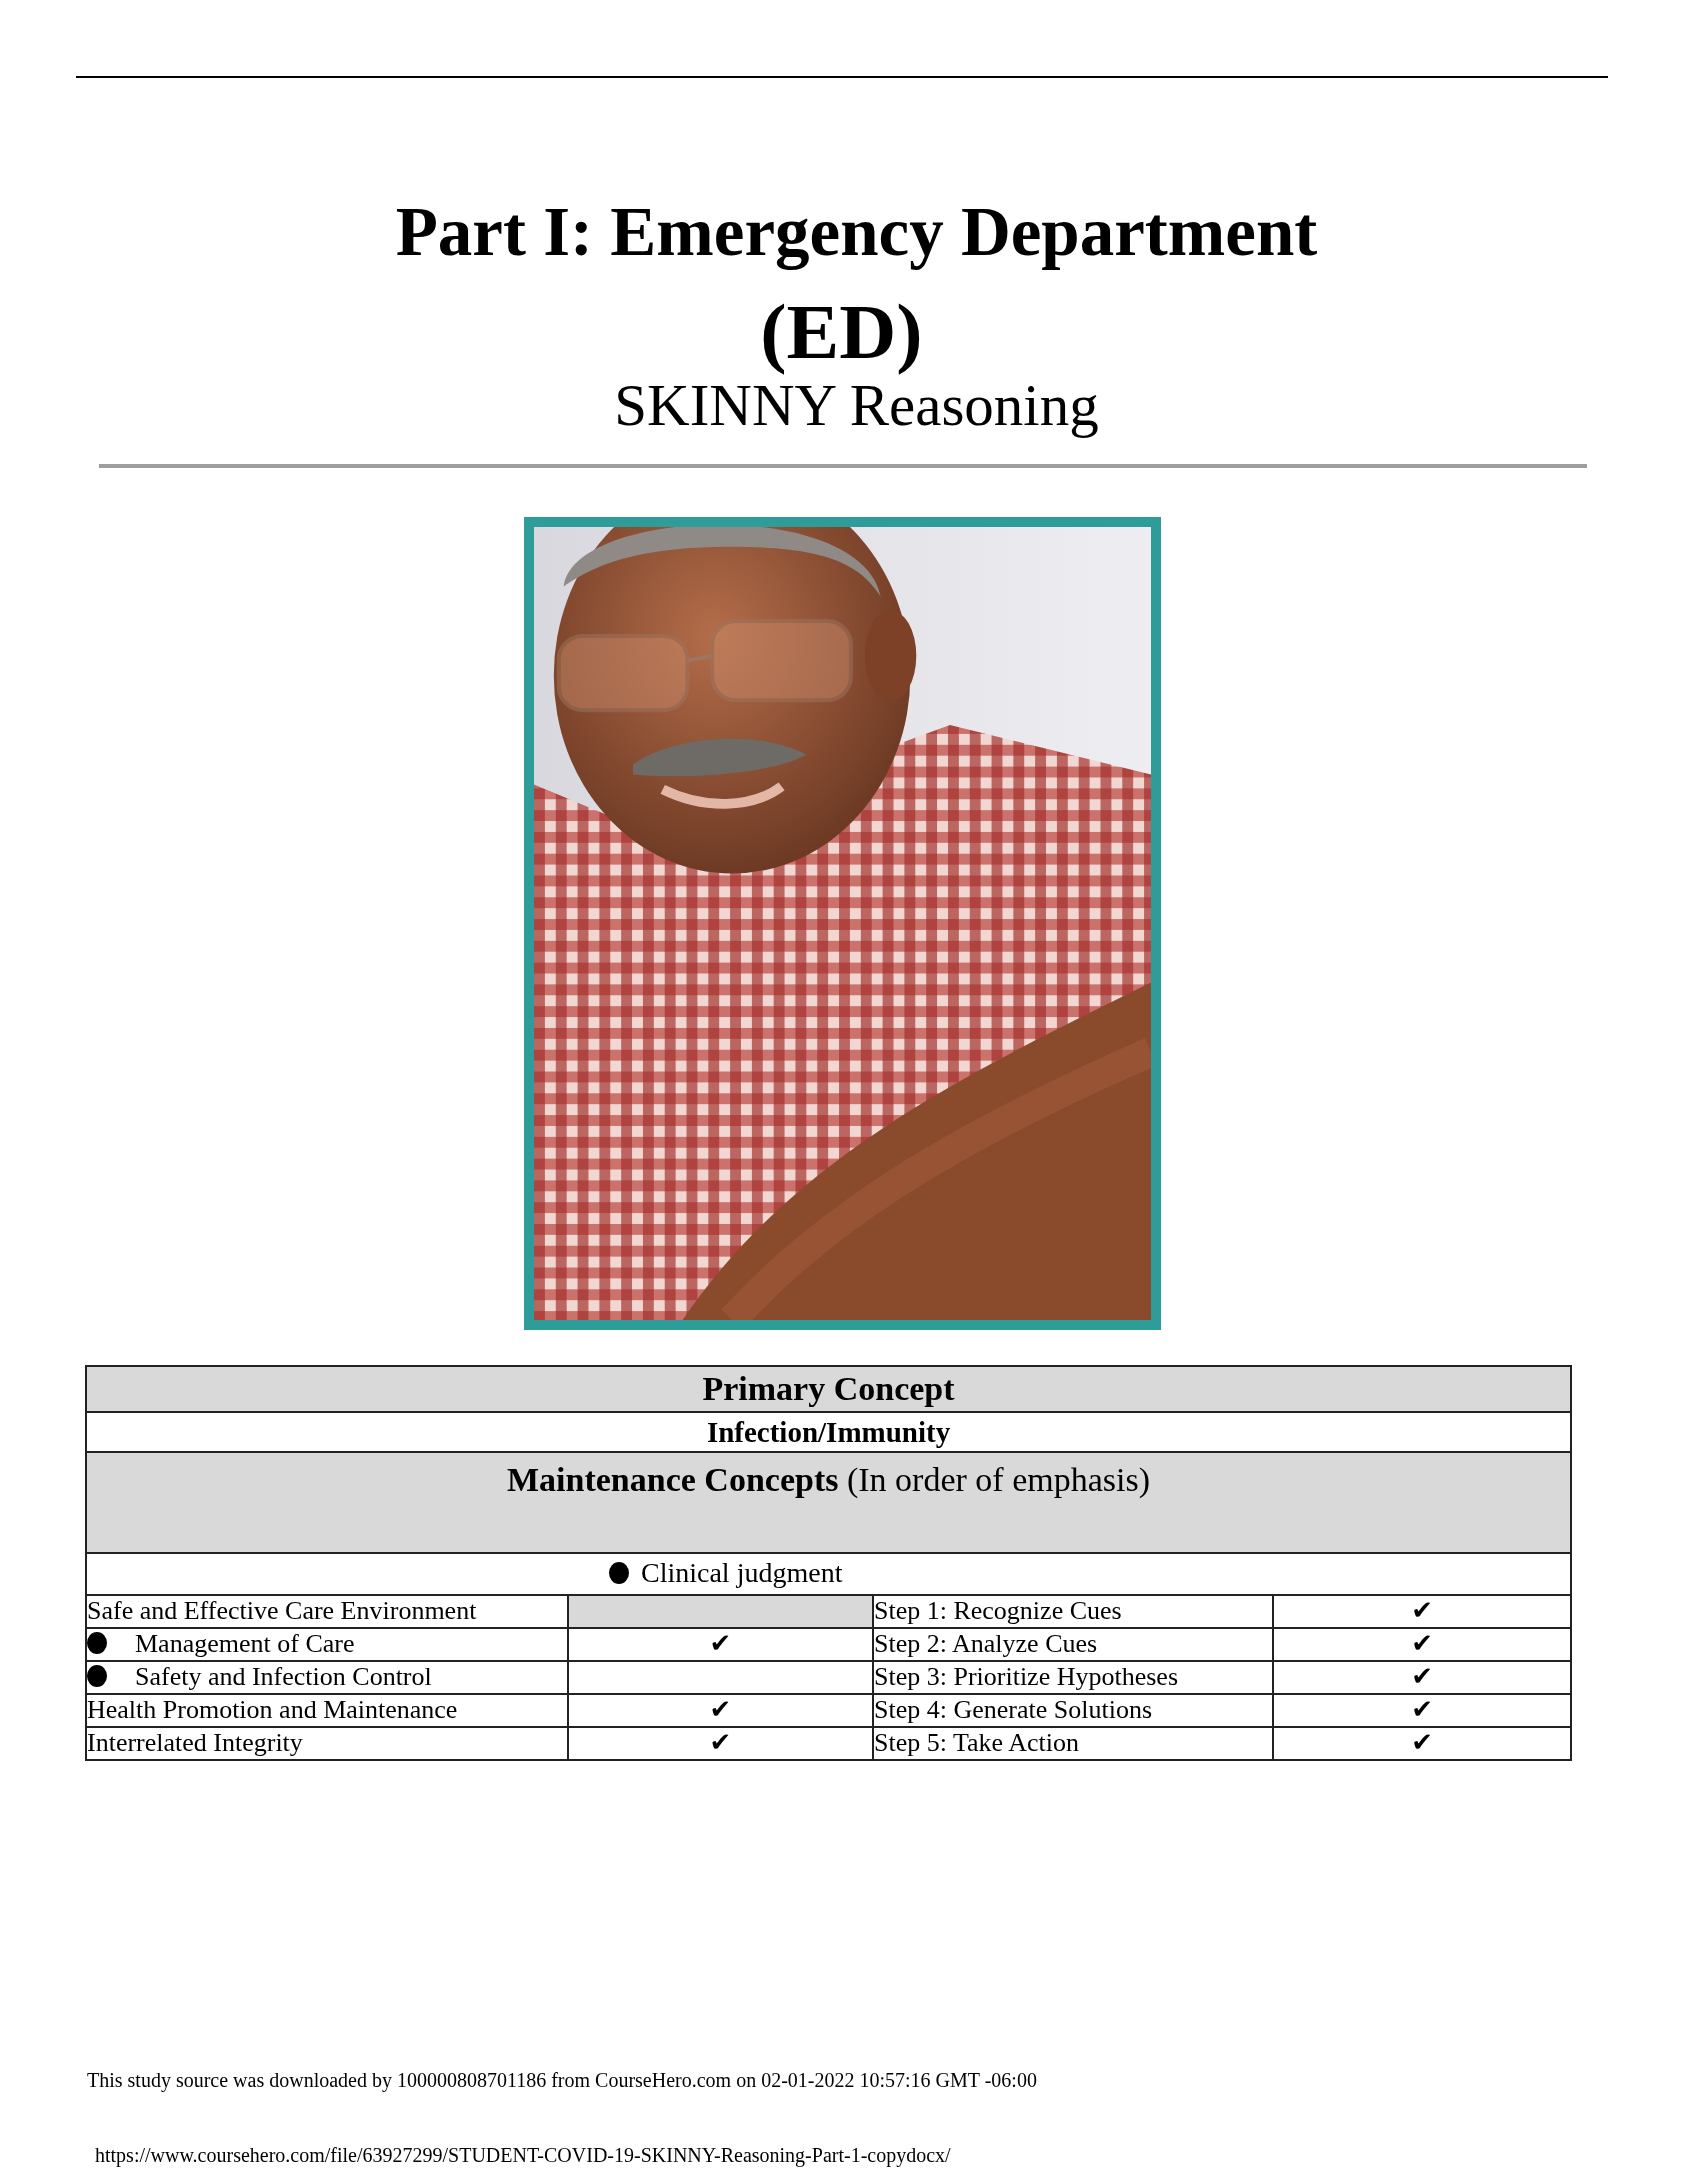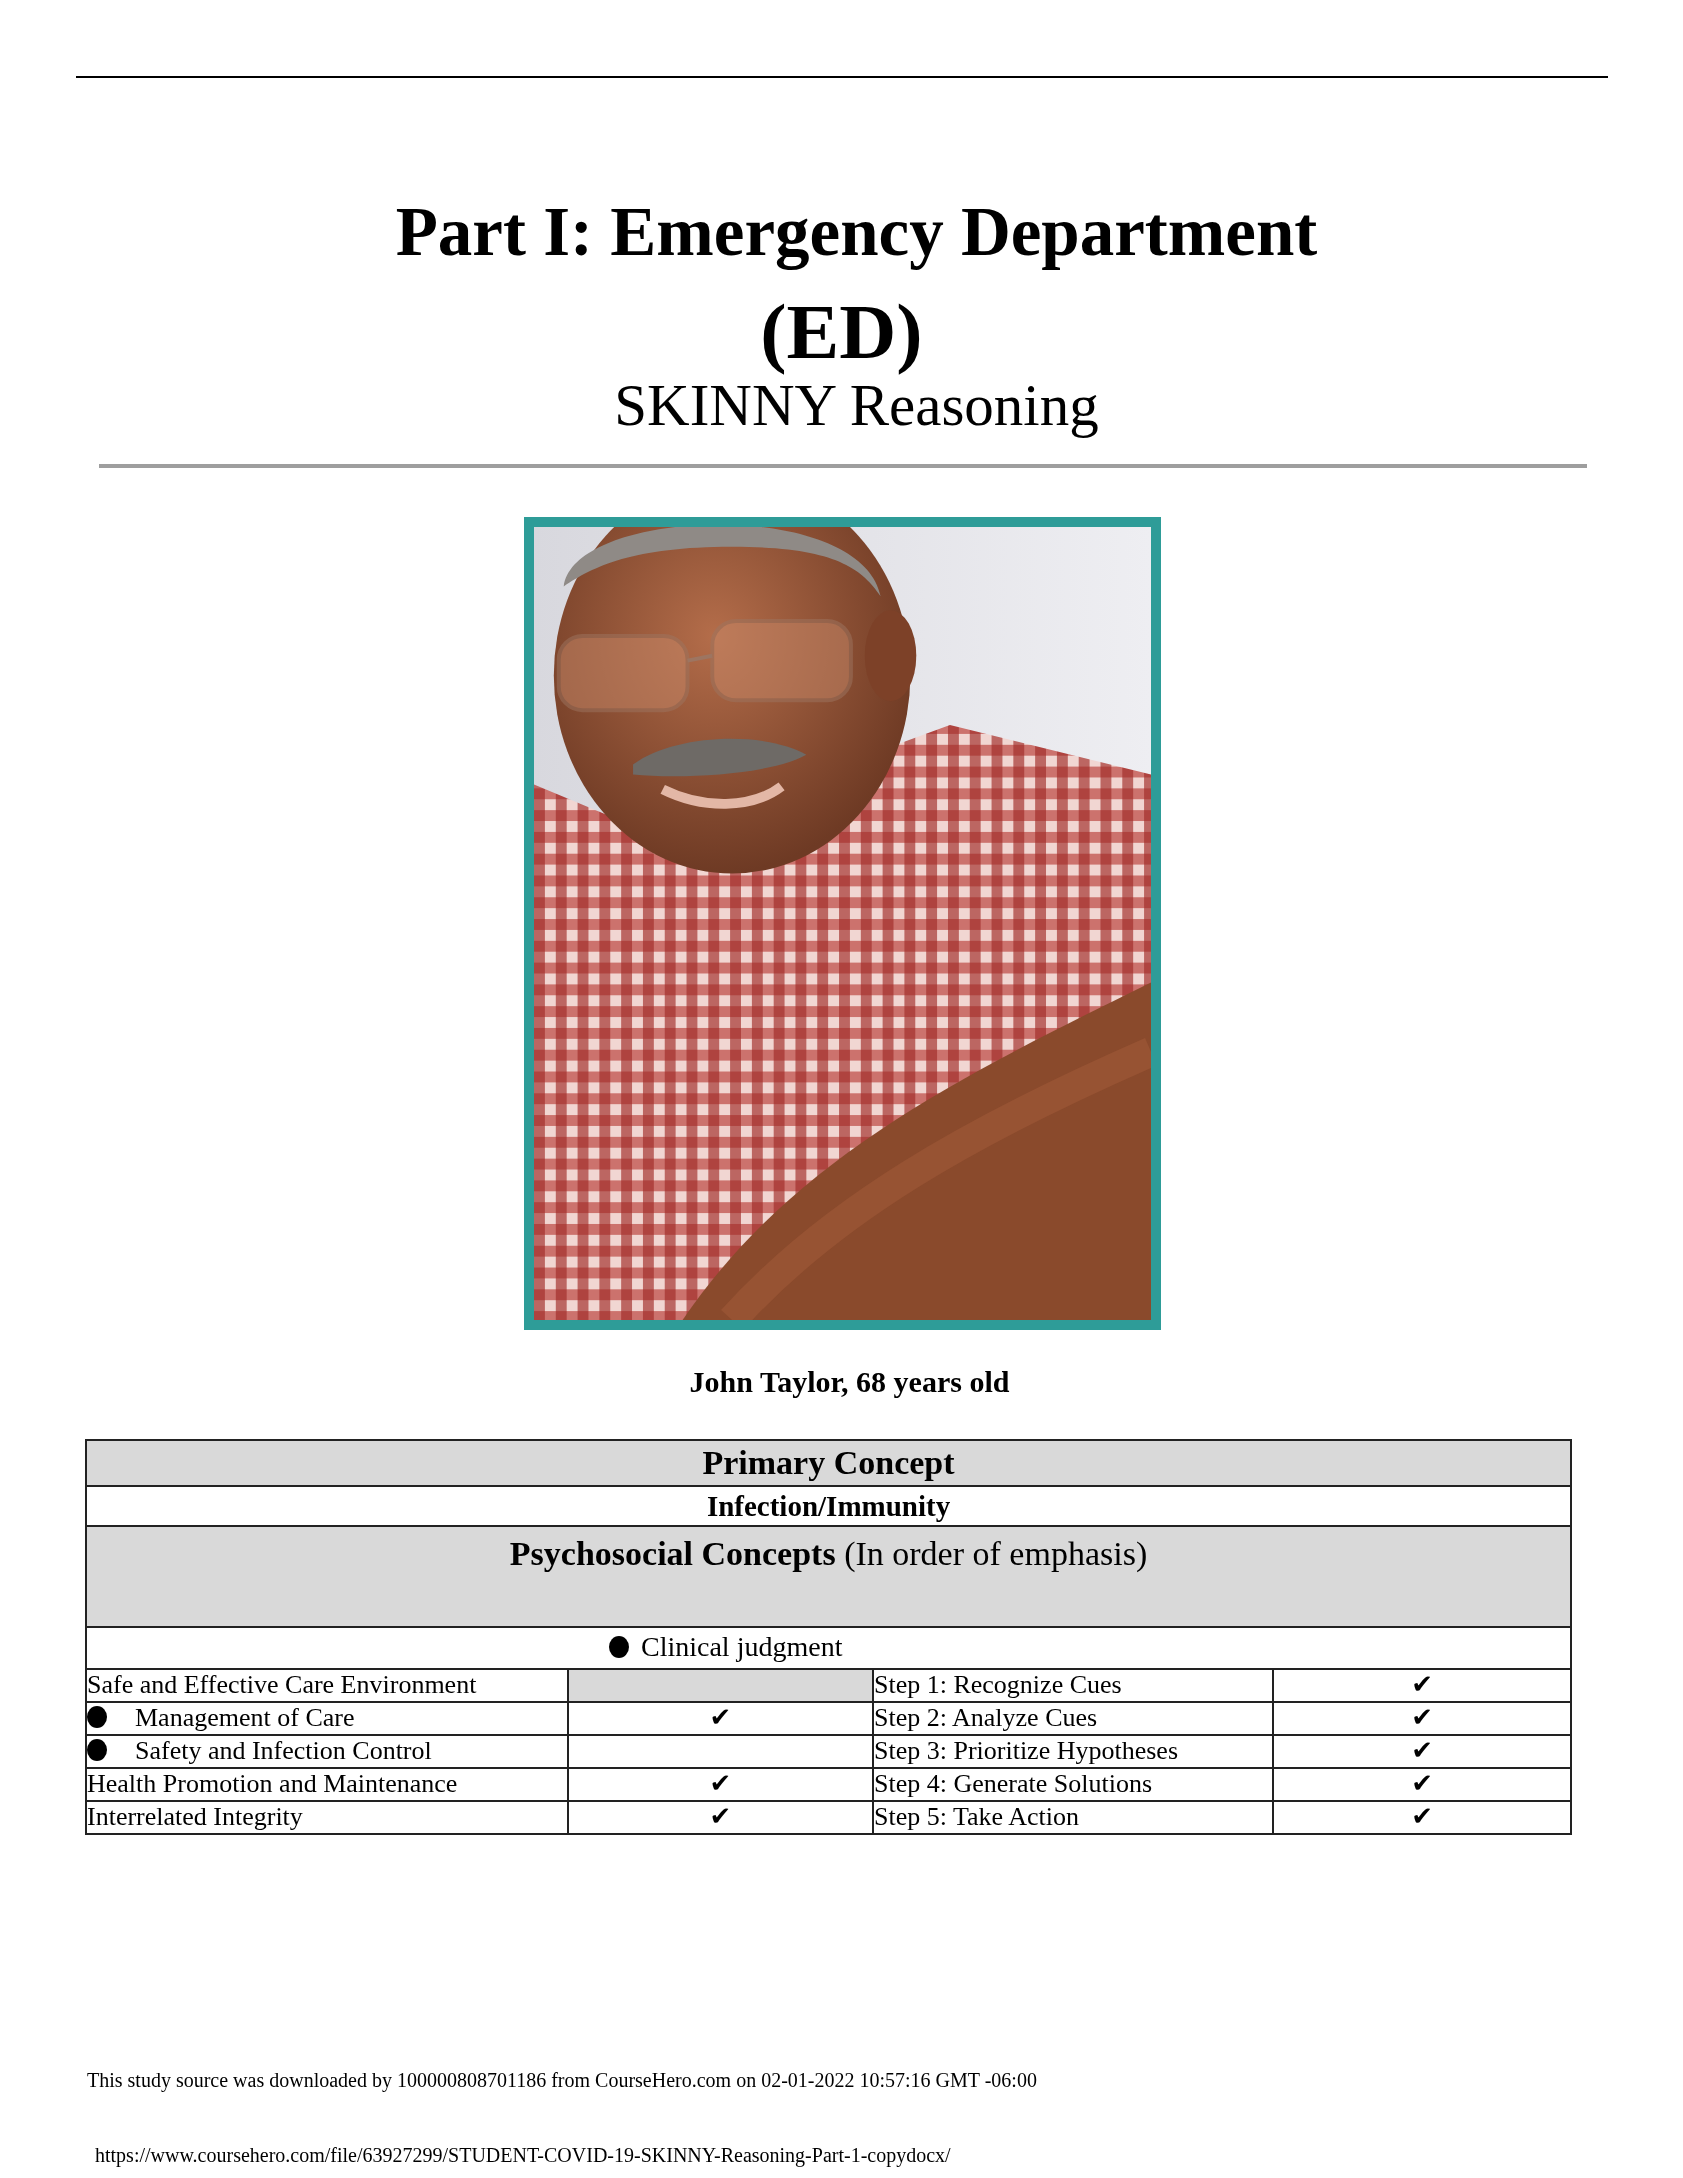--- a/index.html
+++ b/index.html
@@ -30,21 +30,21 @@
   }
   .photo-inner { width: 100%; height: 100%; position: relative; overflow: hidden; background: #e6e6ea; }
   .photo-inner svg { width: 100%; height: 100%; display: block; }
 
   .caption {
     left: 0; width: 100%; top: 1364px; text-align: center;
     font-size: 30px; font-weight: bold; line-height: 36px; padding-left: 8px;
   }
 
   table.concepts {
-    position: absolute; left: 85px; top: 1439px; width: 1485px;
+    position: absolute; left: 85px; top: 1365px; width: 1485px;
     border-collapse: collapse; table-layout: fixed;
   }
   table.concepts td {
     border: 2.5px solid #222; padding: 0; vertical-align: top;
     font-family: "Liberation Serif", serif;
   }
   .gray { background: #d9d9d9; }
   .blue { background: #8eaadb; }
   .row-primary td { height: 44px; text-align: center; font-size: 34px; font-weight: bold; line-height: 44px; }
   .row-infection td { height: 38px; text-align: center; font-size: 29px; font-weight: bold; line-height: 38px; margin-left: 19px; }
@@ -139,21 +139,21 @@
   <tbody>
       <tr class="row-primary">
     <td colspan="4" class="gray">Primary Concept</td>
   </tr>
   <tr class="row-infection">
     <td colspan="4">Infection/Immunity</td>
   </tr>
   <tr class="row-interrelated">
     <td colspan="4" class="gray">
       <div class="interrelated-wrap">
-        <span class="bold">Psychosocial Concepts</span><span> (In order of emphasis)</span>
+        <span class="bold">Maintenance Concepts</span><span> (In order of emphasis)</span>
       </div>
     </td>
   </tr>
   <tr class="row-clinical">
     <td colspan="4">
       <div class="clinical-inner">
         <span class="bullet"></span><span>Clinical judgment</span>
       </div>
     </td>
   </tr>

